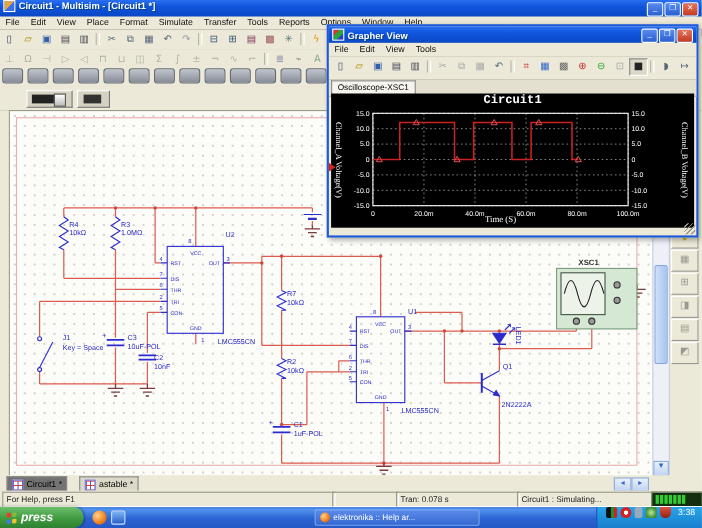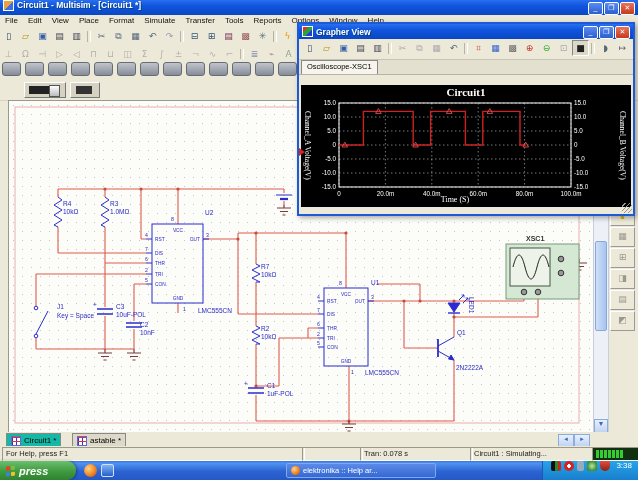--- a/index.html
+++ b/index.html
@@ -43,21 +43,21 @@
     text-align:center;font-size:7px}
   .sb-thumb{background:linear-gradient(90deg,#cfe0fa,#a8c4ee);border:1px solid #88a8dc;border-radius:2px}
   
   .instr{left:610px;top:100px;width:27px;z-index:1}
   .instrbtn{width:23px;height:18px;margin:1px 0;background:#ece9d8;border:1px solid;
     border-color:#fff #999 #999 #fff;text-align:center;font-size:9px;line-height:17px;color:#9a9890;
     font-family:"DejaVu Sans",sans-serif}
   
   .tabsrow{left:0;top:432px;width:638px;height:14px;background:#ece9d8;z-index:1}
   .sheettab{position:absolute;top:1px;height:13px;border:1px solid #888;border-bottom:none;
-    background:#14b8a6;display:flex;align-items:center;padding:0 4px;font-size:8px;gap:3px}
+    background:#737373;display:flex;align-items:center;padding:0 4px;font-size:8px;gap:3px}
   .sheettab.inactive{background:#ddd9c8}
   .tabicon{width:8px;height:8px;border:1px solid #66c;background:#fff;
     background-image:linear-gradient(#d33 1px,transparent 1px),linear-gradient(90deg,#33c 1px,transparent 1px);
     background-size:4px 4px}
   .statusbar{left:0;top:446px;width:638px;height:15px;background:#ece9d8;z-index:1}
   .pane{position:absolute;top:1px;height:11px;border:1px solid;border-color:#9a9a8a #fff #fff #9a9a8a;
     font-size:7.5px;padding:1px 0 0 3px;color:#222;overflow:hidden;white-space:nowrap}
   .actbar{display:inline-block;width:3px;height:8px;margin:1px 1px 0 0;background:#33cc33}
   
   .taskbar{left:0;top:461px;width:638px;height:19px;z-index:6;
@@ -76,21 +76,21 @@
     display:flex;align-items:flex-start;padding:0 6px 0 8px;gap:3px;border-left:1px solid #1a5ab0;color:#fff}
   .trayicon{width:10px;height:10px;border-radius:2px}
   
   .grapher{left:297px;top:22px;width:334px;height:190px;z-index:5;
     background:#ece9d8;border:2px solid #1e5ad8;box-shadow:2px 2px 5px #0005}
   .gr-title{height:15px;background:linear-gradient(180deg,#2a6ff0 0%,#0f55dd 40%,#0a47c4 100%);
     color:#fff;display:flex;align-items:center}
   .gr-mensafe{white-space:nowrap}
   .gr-chart{position:absolute;left:2px;top:61px;width:330px;height:122px;background:#000}
   .vlabel{writing-mode:vertical-rl;color:#fff;font-family:"Liberation Serif",serif;font-size:7.5px}
-  .chart-title{color:#fff;font-family:Liberation Serif, serif;font-weight:bold;font-size:11px;text-align:center}
+  .chart-title{color:#fff;font-family:Liberation Mono, monospace;font-weight:bold;font-size:11px;text-align:center}
   .xlabel{color:#fff;font-family:"Liberation Serif",serif;font-size:8px;text-align:center}
   .grip{position:absolute;right:1px;bottom:1px;width:10px;height:10px;
     background:repeating-linear-gradient(135deg,transparent 0 2px,#9a9a8a 2px 3px)}
   .redcursor{position:absolute;left:0;top:124px;width:0;height:0;
     border-top:4px solid transparent;border-bottom:4px solid transparent;border-left:6px solid #d42222}
 </style>
 </head>
 <body>
 
 <div class="abs titlebar">
@@ -392,20 +392,21 @@
 <div class="abs grapher">
   <div class="gr-title">
     <span class="appicon" style="width:9px;height:9px;margin:0 3px;background:linear-gradient(135deg,#d43a2a 33%,#2aa43a 33% 66%,#2a3ad4 66%);border:1px solid #fff"></span>
     <span class="title-text">Grapher View</span>
     <span class="winbtns">
       <span class="wbtn">_</span>
       <span class="wbtn">❐</span>
       <span class="wbtn close">✕</span>
     </span>
   </div>
+  <div class="gr-mensafe" id="gr-menubar" style="height:12px;background:#ece9d8;border-bottom:1px solid #d8d4c4"><span class="menu-item">File</span><span class="menu-item">Edit</span><span class="menu-item">View</span><span class="menu-item">Tools</span></div>
   <div id="gr-toolbar" style="height:20px;background:#ece9d8;border-bottom:1px solid #c8c4b4;white-space:nowrap;padding-left:2px"><span class="tbbtn" style="color: rgb(51, 68, 102);">▯</span><span class="tbbtn" style="color: rgb(181, 137, 0);">▱</span><span class="tbbtn" style="color: rgb(51, 95, 168);">▣</span><span class="tbbtn" style="color: rgb(68, 68, 85);">▤</span><span class="tbbtn" style="color: rgb(68, 68, 85);">▥</span><span class="tbsep"></span><span class="tbbtn" style="color: rgb(170, 170, 170);">✂</span><span class="tbbtn" style="color: rgb(170, 170, 170);">⧉</span><span class="tbbtn" style="color: rgb(170, 170, 170);">▦</span><span class="tbbtn" style="color: rgb(85, 102, 119);">↶</span><span class="tbsep"></span><span class="tbbtn" style="color: rgb(204, 51, 51);">⌗</span><span class="tbbtn" style="color: rgb(51, 102, 204);">▦</span><span class="tbbtn" style="color: rgb(102, 102, 102);">▩</span><span class="tbbtn" style="color: rgb(204, 51, 51);">⊕</span><span class="tbbtn" style="color: rgb(51, 170, 51);">⊖</span><span class="tbbtn" style="color: rgb(170, 170, 170);">⊡</span><span class="tbbtn pressed" style="color: rgb(34, 34, 34);">■</span><span class="tbsep"></span><span class="tbbtn" style="color: rgb(85, 102, 119);">◗</span><span class="tbbtn" style="color: rgb(85, 102, 119);">↦</span></div>
   <div style="height:14px;background:#e4e0d0;border-bottom:1px solid #b8b4a4">
     <span style="display:inline-block;margin-left:2px;height:12px;padding:1px 5px 0;background:#f6f4ec;border:1px solid #888;border-bottom:none;font-size:7.5px">Oscilloscope-XSC1</span>
   </div>
 
   <div class="gr-chart">
     <div class="abs chart-title" style="left:0;top:1px;width:330px">Circuit1</div>
     <div class="abs" style="left:2px;top:10px;height:100px;display:flex;align-items:center">
       <span class="vlabel">Channel_A Voltage(V)</span>
     </div>

